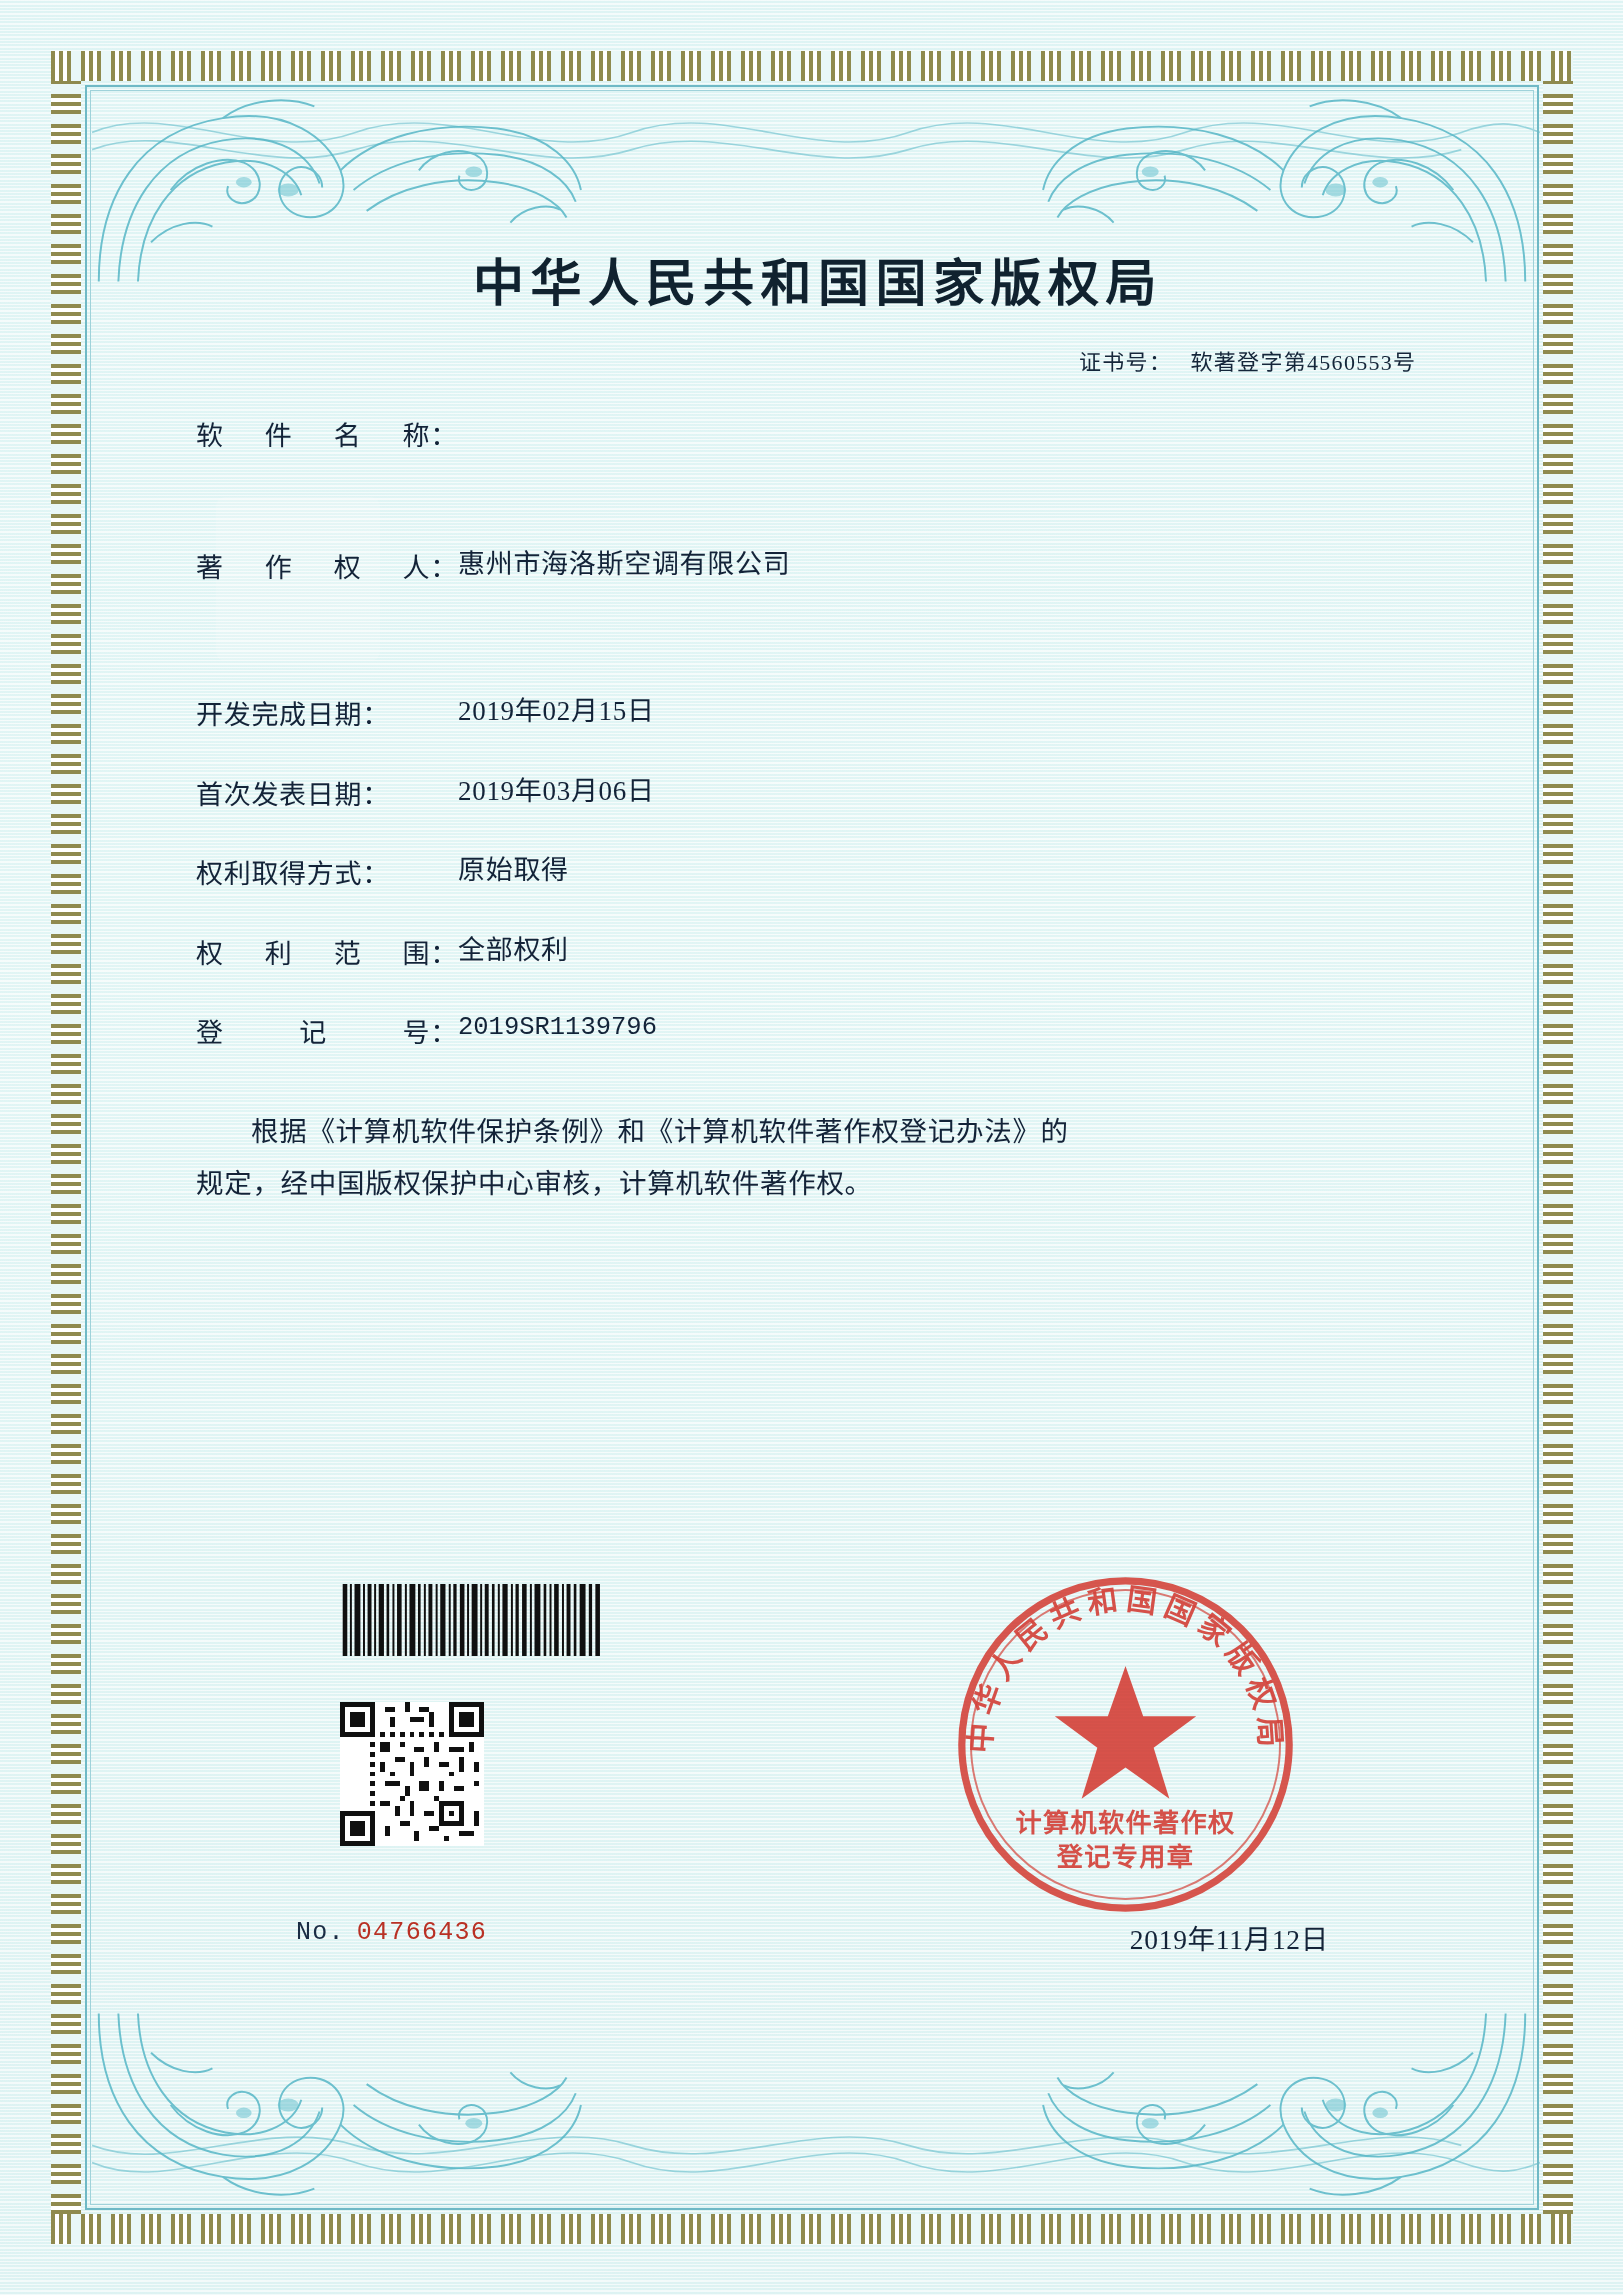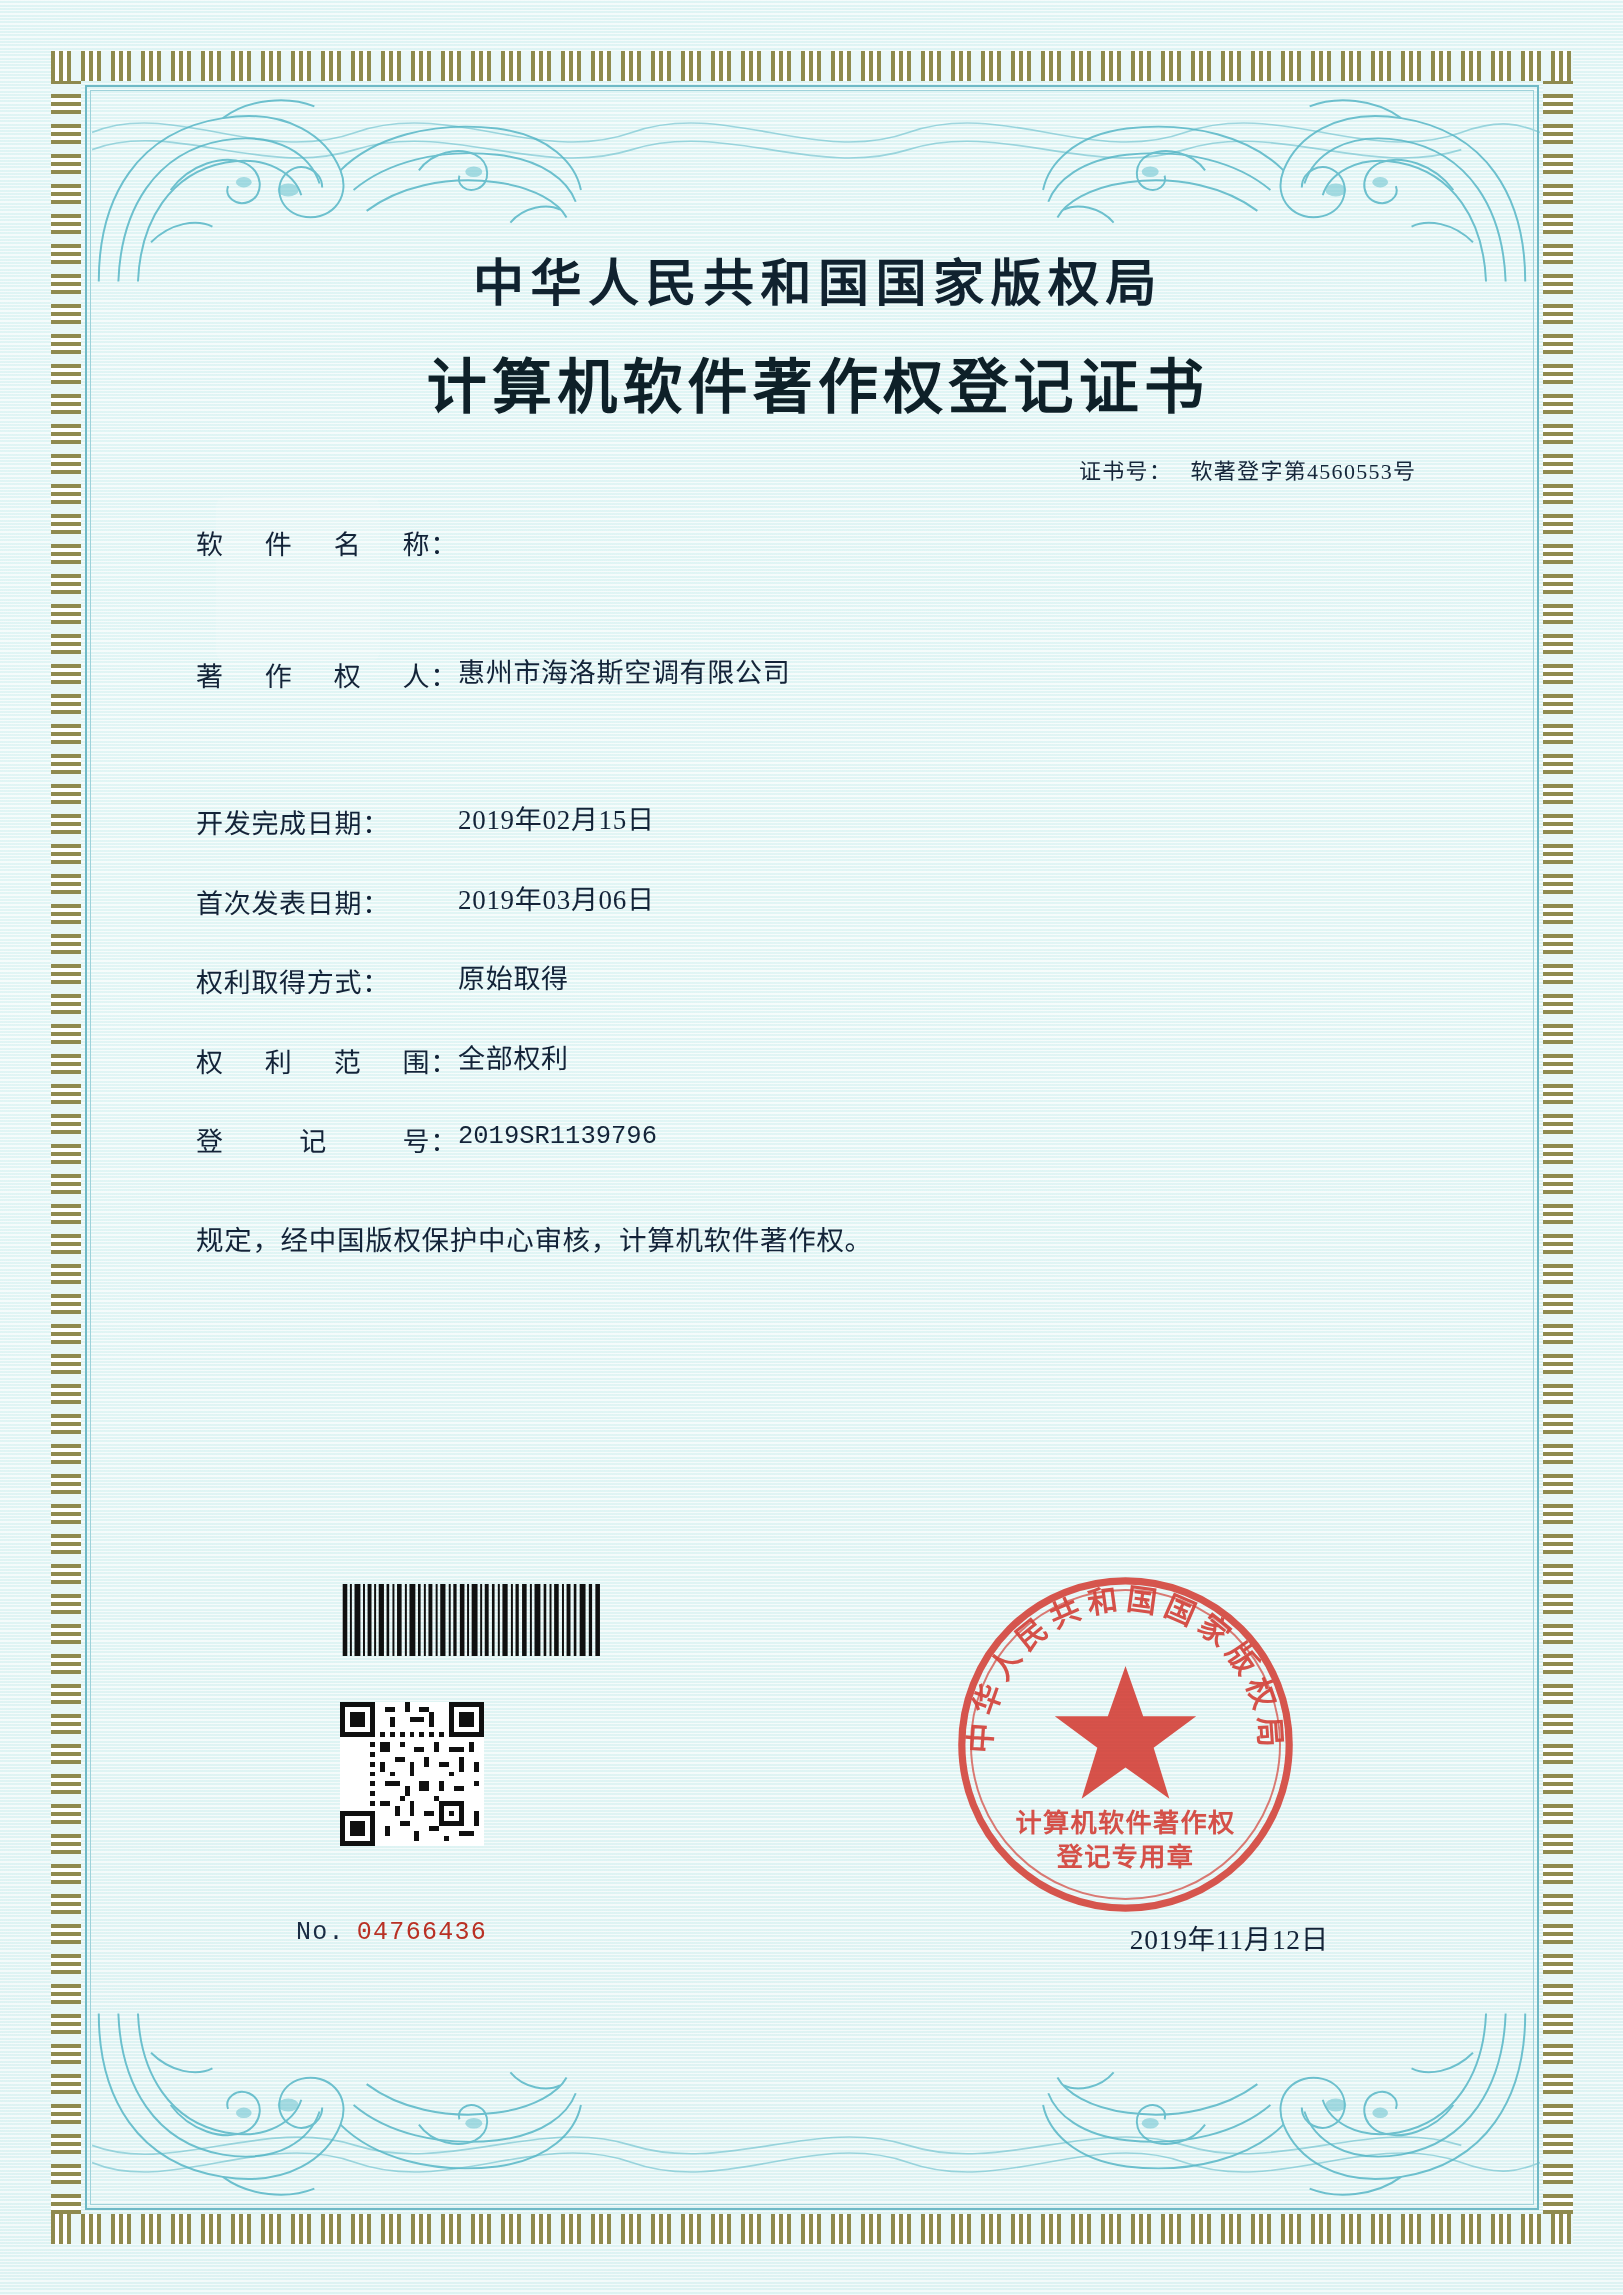--- a/index.html
+++ b/index.html
@@ -375,21 +375,20 @@
 
   <div class="greek-border"></div>
   <div class="greek-inner-line"></div>
   <div class="greek-inner-line2"></div>
 
   <div class="watermark"></div>
 
   <div class="content">
 
     <div class="title-main">中华人民共和国国家版权局</div>
-    <div class="title-sub">计算机软件著作权登记证书</div>
 
     <div class="cert-no">
       <span class="label">证书号：</span><span class="value">软著登字第4560553号</span>
     </div>
 
     <div class="fields">
 
       <div class="frow tight">
         <div class="flabel spread">
           <span>软</span>
@@ -451,20 +450,21 @@
           <span>登</span>
           <span>记</span>
           <span>号：</span>
         </div>
         <div class="fvalue mono">2019SR1139796</div>
       </div>
 
     </div>
 
     <div class="para">
+      <div><span class="indent"></span><span>根据《计算机软件保护条例》和《计算机软件著作权登记办法》的</span></div>
       <div><span>规定，经中国版权保护中心审核，计算机软件著作权。</span></div>
     </div>
 
   </div>
 
   <svg class="barcode" viewBox="0 0 400 110" xmlns="http://www.w3.org/2000/svg">
     <rect x="0" y="0" width="400" height="110" fill="#ffffff" opacity="0"></rect>
     <g fill="#101010">
       <rect x="4" y="0" width="7" height="110"></rect>
       <rect x="15" y="0" width="3" height="110"></rect>

